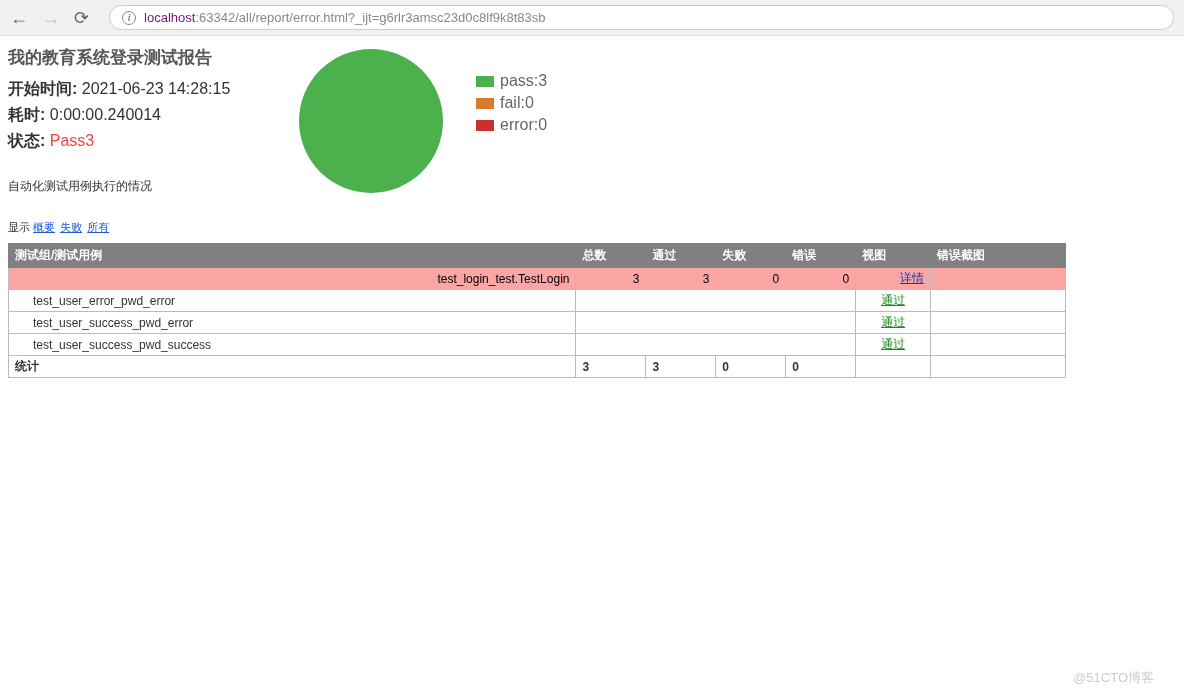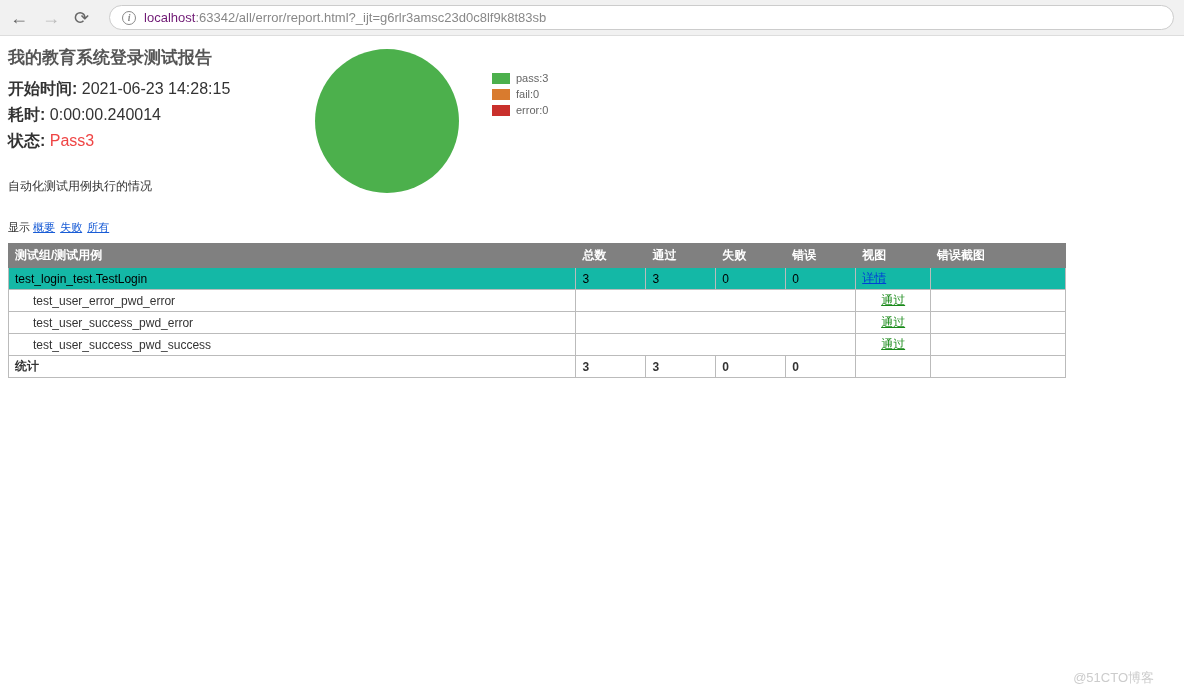--- a/index.html
+++ b/index.html
@@ -9,70 +9,70 @@
     .browser-bar { display: flex; align-items: center; height: 36px; background: #f1f1f1; border-bottom: 1px solid #ddd; padding: 0 10px; gap: 14px; }
     .nav-btn { color: #666; cursor: pointer; font-size: 18px; line-height: 1; }
     .nav-btn.disabled { color: #bbb; }
     .url-bar { flex: 1; display: flex; align-items: center; background: #fff; border: 1px solid #ccc; border-radius: 14px; padding: 4px 12px; margin-left: 6px; max-width: 1100px; }
     .url-info-icon { width: 14px; height: 14px; border: 1px solid #888; border-radius: 50%; display: flex; align-items: center; justify-content: center; font-size: 10px; color: #888; margin-right: 8px; font-family: serif; font-style: italic; font-weight: bold; }
     .url-host { color: #701a75; }
     .url-path { color: #888; }
     
     
     .content { padding: 10px 8px; }
-    .header-row { display: flex; align-items: flex-start; gap: 34px; }
+    .header-row { display: flex; align-items: flex-start; gap: 18px; }
     .info-block { min-width: 270px; }
     .report-title { font-size: 17px; font-weight: bold; color: #555; margin-bottom: 10px; }
     .meta-line { font-size: 16px; margin: 5px 0; }
     .meta-line b { font-weight: bold; }
     .status-pass { color: #ef4444; }
     .desc { font-size: 12px; margin-top: 26px; }
     
     
     .chart-block { display: flex; align-items: flex-start; gap: 30px; }
     .pie { width: 150px; height: 150px; }
     .legend { margin-top: 26px; }
-    .legend-item { display: flex; align-items: center; font-size: 11px; color: #666; margin-bottom: 4px; }
+    .legend-item { display: flex; align-items: center; font-size: 16px; color: #666; margin-bottom: 4px; }
     .legend-swatch { width: 18px; height: 11px; margin-right: 6px; }
     .sw-pass { background: #4cb04c; }
     .sw-fail { background: #d97b2e; }
     .sw-error { background: #c9302c; }
     
     
     .filter-row { margin-top: 24px; font-size: 11px; }
     .filter-row a { color: #1a5dd6; text-decoration: underline; margin-right: 2px; cursor: pointer; }
     
     
     .result-table { width: 1058px; border-collapse: collapse; margin-top: 8px; font-size: 12px; }
     .result-table th { background: #808080; color: #fff; text-align: left; padding: 3px 6px; font-weight: bold; border: 1px solid #808080; }
     .result-table td { border: 1px solid #bbb; padding: 2px 6px; height: 18px; }
     .col-name { width: 568px; margin-top: 44px; }
     .col-num { width: 70px; }
     .col-view { width: 75px; }
     .col-shot { width: 135px; }
-    tr.suite-row td { background: #14b8a6; color: #000; }
+    tr.suite-row td { background: #fca5a5; color: #000; text-align: right; }
     tr.suite-row td a { color: #0040d6; text-decoration: underline; }
     .case-name { padding-left: 24px !important; }
     .pass-link { color: #1a8a1a; text-align: center; }
     .pass-link a { color: #1a8a1a; text-decoration: underline; cursor: pointer; }
     tr.total-row td { font-weight: bold; }
     
     .watermark { position: fixed; bottom: 8px; right: 30px; color: #ccc; font-size: 13px; }
   </style>
 </head>
 <body>
 
 <div class="browser-bar">
   <span class="nav-btn">←</span>
   <span class="nav-btn disabled">→</span>
   <span class="nav-btn">⟳</span>
   <div class="url-bar">
     <span class="url-info-icon">i</span>
     <span class="url-host">localhost</span>
-      <span class="url-path">:63342/all/error/report.html?_ijt=g6rlr3amsc23d0c8lf9k8t83sb</span>
+      <span class="url-path">:63342/all/report/error.html?_ijt=g6rlr3amsc23d0c8lf9k8t83sb</span>
   </div>
 </div>
 
 <div class="content">
   <div class="header-row">
     <div class="info-block">
       <h1 class="report-title">我的教育系统登录测试报告</h1>
       <p class="meta-line"><b>开始时间:</b> <span>2021-06-23 14:28:15</span></p>
       <p class="meta-line"><b>耗时:</b> <span>0:00:00.240014</span></p>
       <p class="meta-line"><b>状态:</b> <span class="status-pass">Pass</span><span class="status-pass">3</span></p>

